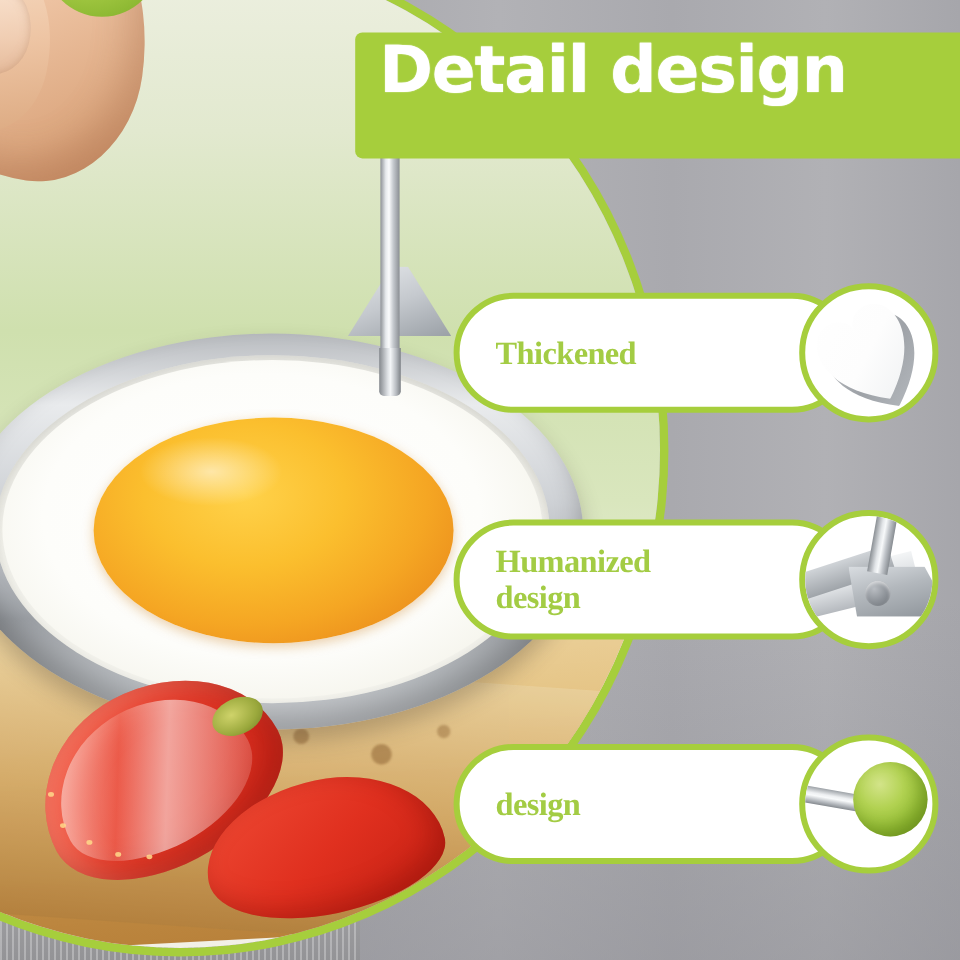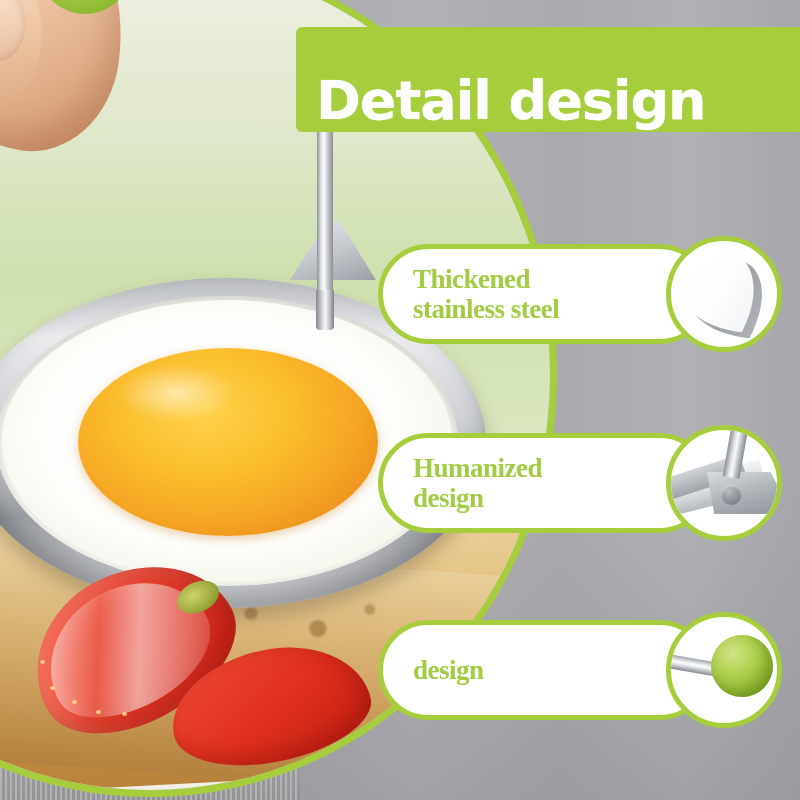--- a/index.html
+++ b/index.html
@@ -174,21 +174,21 @@
     position:absolute;left:285px;top:-52px;width:100px;height:106px;
     background:radial-gradient(circle at 38% 34%,#cbe06a 0%,#aed04a 40%,#8cb832 78%,#6f9b22 100%);
     border-radius:50%;
   }
 
   
   .title-banner{
     position:absolute;left:296px;top:27px;width:504px;height:105px;
     background:#a6ce3c;
     border-radius:6px 0 0 6px;
-    display:flex;align-items:flex-end;
+    display:flex;align-items:flex-start;
   }
   .title-text{
     color:#ffffff;
     font-family:"DejaVu Sans", sans-serif;
     font-weight:bold;
     font-size:54px;
     letter-spacing:-1px;
     margin-left:20px;
     white-space:nowrap;
     text-shadow:0 0 1px #ffffff;
@@ -320,21 +320,20 @@
     </div>
   </div>
 
   <div class="title-banner">
     <div class="title-text">Detail design</div>
   </div>
 
   <div class="feature" style="left:378px;top:236px;width:404px;">
     <div class="pill">
       <div class="pill-line">Thickened</div>
-      <div class="pill-line">stainless steel</div>
     </div>
     <div class="thumbcircle">
       <div class="heart-mould">
         <div class="heart-shadow"></div>
         <div class="heart-top"></div>
       </div>
     </div>
   </div>
 
   <div class="feature" style="left:378px;top:425px;width:404px;">

